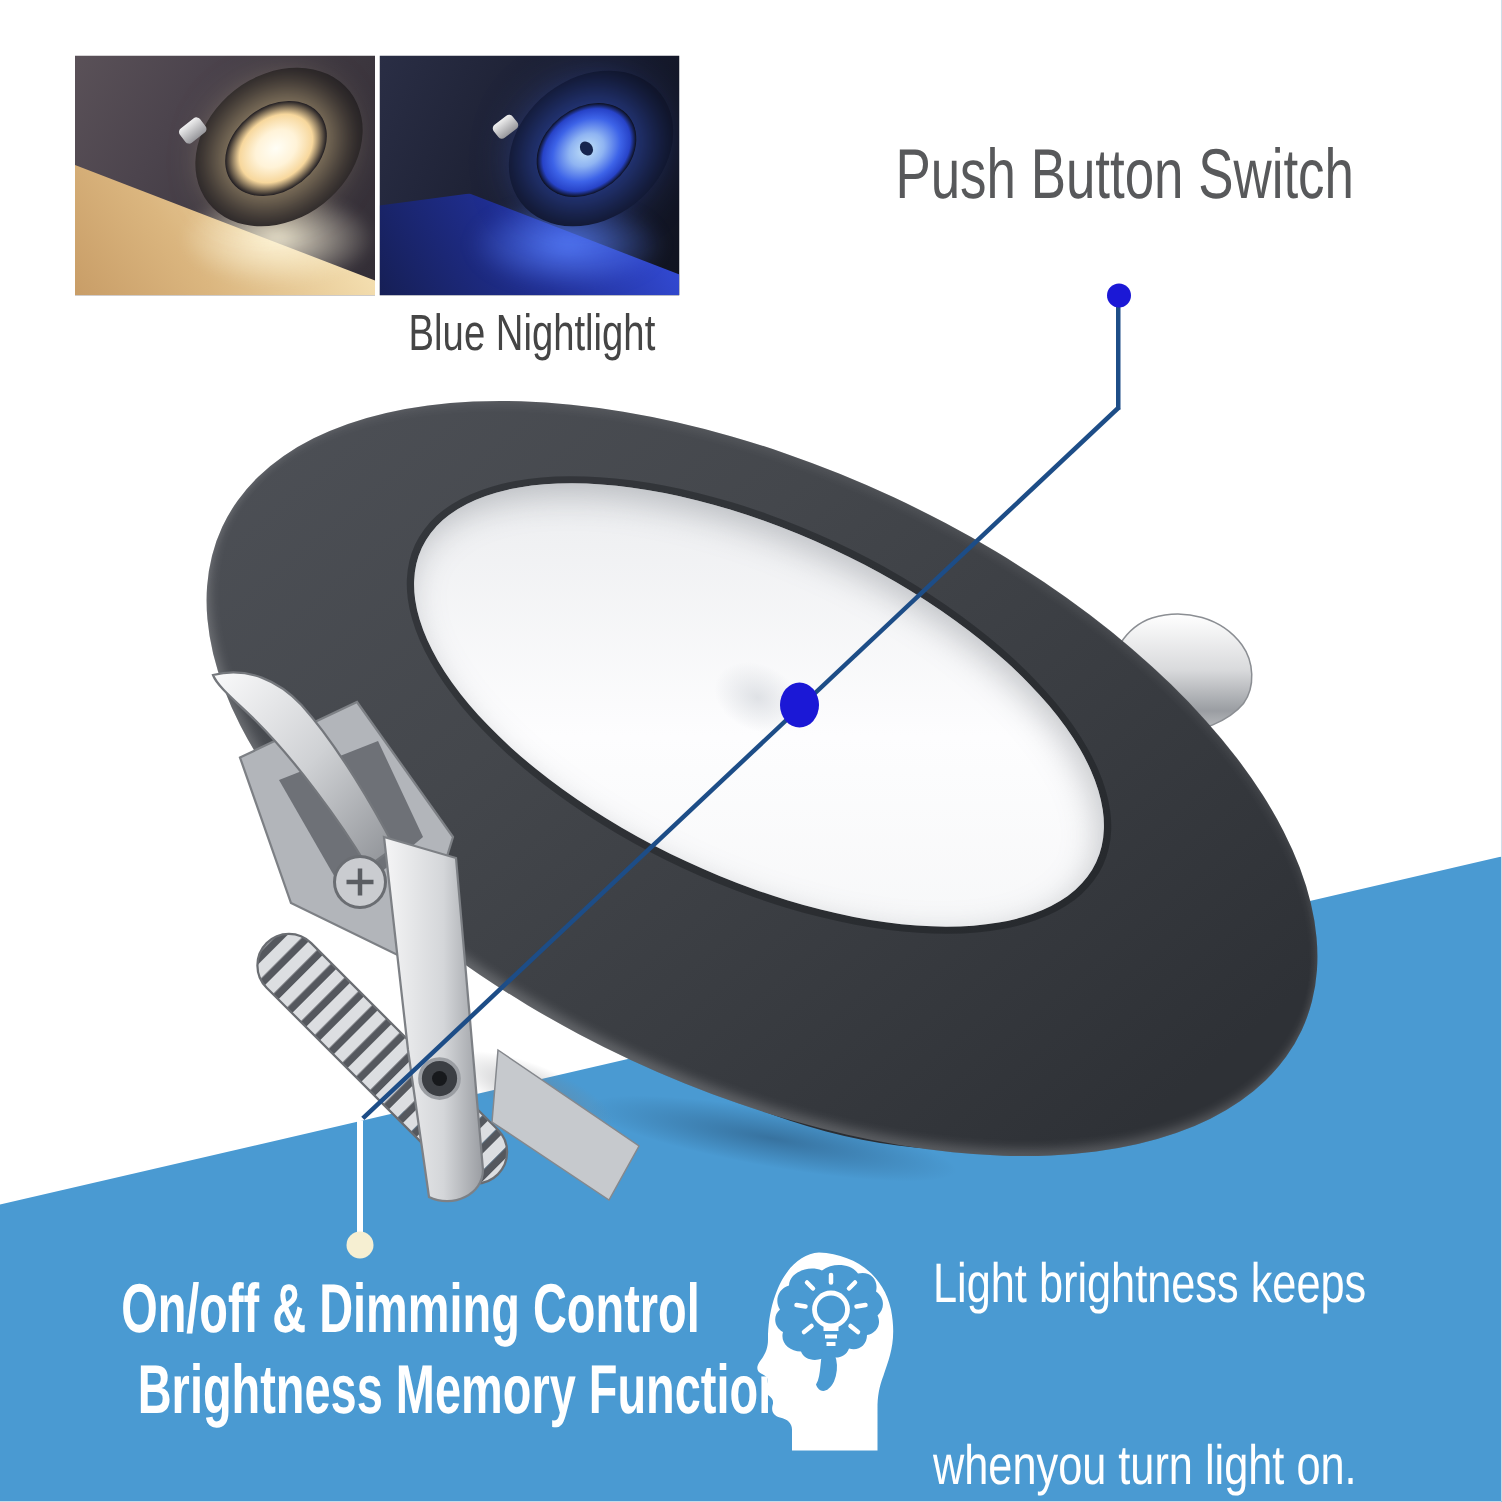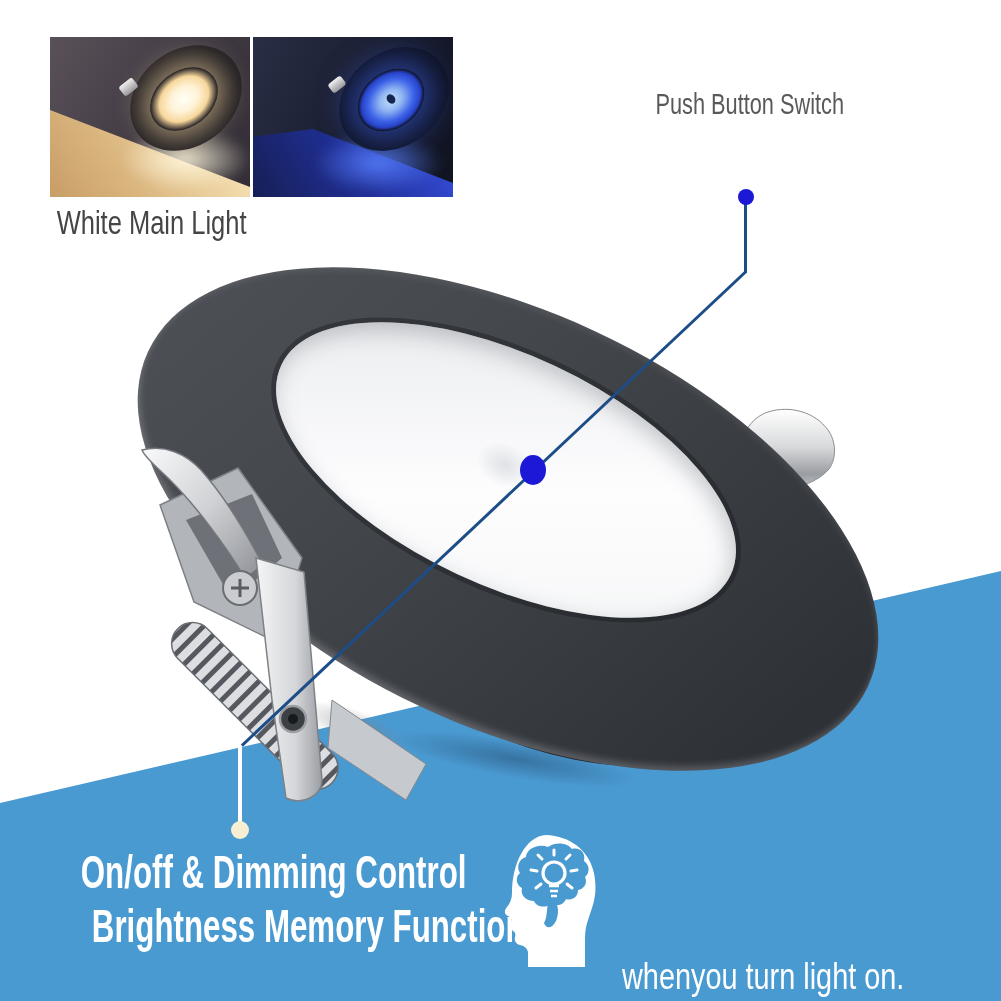--- a/index.html
+++ b/index.html
@@ -46,21 +46,21 @@
   #photo-blue .lamp-dot{position:absolute;left:134px;top:57px;width:8px;height:10px;border-radius:50%;
     transform:rotate(-38deg);background:#16254f;}
   #photo-blue .lamp-tab{position:absolute;left:76px;top:42px;width:16px;height:11px;border-radius:3px;
     transform:rotate(-38deg);background:linear-gradient(#f0f0f0,#97979b);}
   
   .cond{display:inline-block;transform:scaleX(.75);transform-origin:center;white-space:nowrap;}
   .cond-left{display:inline-block;transform:scaleX(.78);transform-origin:left center;white-space:nowrap;}
   .caption{width:250px;text-align:center;font-size:34px;color:var(--caption_gray,#454545);}
   #caption-white{left:25px;top:203px;}
   #caption-blue{left:230px;top:203px;}
-  .headline{left:545px;width:410px;text-align:center;font-size:29px;color:var(--headline_gray,#58595b);}
+  .headline{left:545px;width:410px;text-align:center;font-size:47px;color:var(--headline_gray,#58595b);}
   #headline-1{top:88px;}
   #headline-2{top:141px;}
   
   #lamp-body{left:285px;top:433px;width:520px;height:310px;border-radius:50%;transform:rotate(25deg);
     background:linear-gradient(140deg,#3c3f45,#26292e);}
   #body-shadow{left:390px;top:740px;width:250px;height:38px;transform:rotate(10deg);
     background:radial-gradient(closest-side,rgba(20,40,65,.35),rgba(20,40,65,0));}
   #clip-shadow{left:298px;top:710px;width:115px;height:36px;transform:rotate(22deg);
     background:radial-gradient(closest-side,rgba(125,127,131,.5),rgba(125,127,131,0));}
   #lamp-ring{left:111px;top:312px;width:794px;height:414px;border-radius:50%;transform:rotate(25deg);
@@ -107,22 +107,22 @@
   </div>
   <div id="photo-blue" class="abs photo">
     <div class="base"></div>
     <div class="beam"></div>
     <div class="beam-glow"></div>
     <div class="lamp-ring"></div>
     <div class="lamp-glow"></div>
     <div class="lamp-dot"></div>
     <div class="lamp-tab"></div>
   </div>
-  <div id="caption-white" class="abs caption">
-    <span class="cond">White Main Light</span>
+  <div id="caption-blue" class="abs caption">
+    <span class="cond">Blue Nightlight</span>
   </div>
 
   <div id="headline-1" class="abs headline">
     <span class="cond">Push Button Switch</span>
   </div>
 
   <div id="body-shadow" class="abs"></div>
   <div id="clip-shadow" class="abs"></div>
   <div id="lamp-body" class="abs"></div>
 
@@ -208,17 +208,20 @@
     <g stroke="#ffffff" stroke-width="3" stroke-linecap="round">
       <path d="M62,22 L62,17"></path>
         <path d="M74,26 L78,22"></path>
         <path d="M79,38 L85,37"></path>
       <path d="M75,51 L80,55"></path>
         <path d="M49,51 L44,55"></path>
         <path d="M45,38 L39,37"></path>
       <path d="M50,26 L46,22"></path>
     </g>
   </svg>
+  <div id="br-1" class="abs br-line">
+    <span class="cond-left">Light brightness keeps</span>
+  </div>
   <div id="br-3" class="abs br-line">
     <span class="cond-left">whenyou turn light on.</span>
   </div>
 
 </div>
 
 </body></html>

